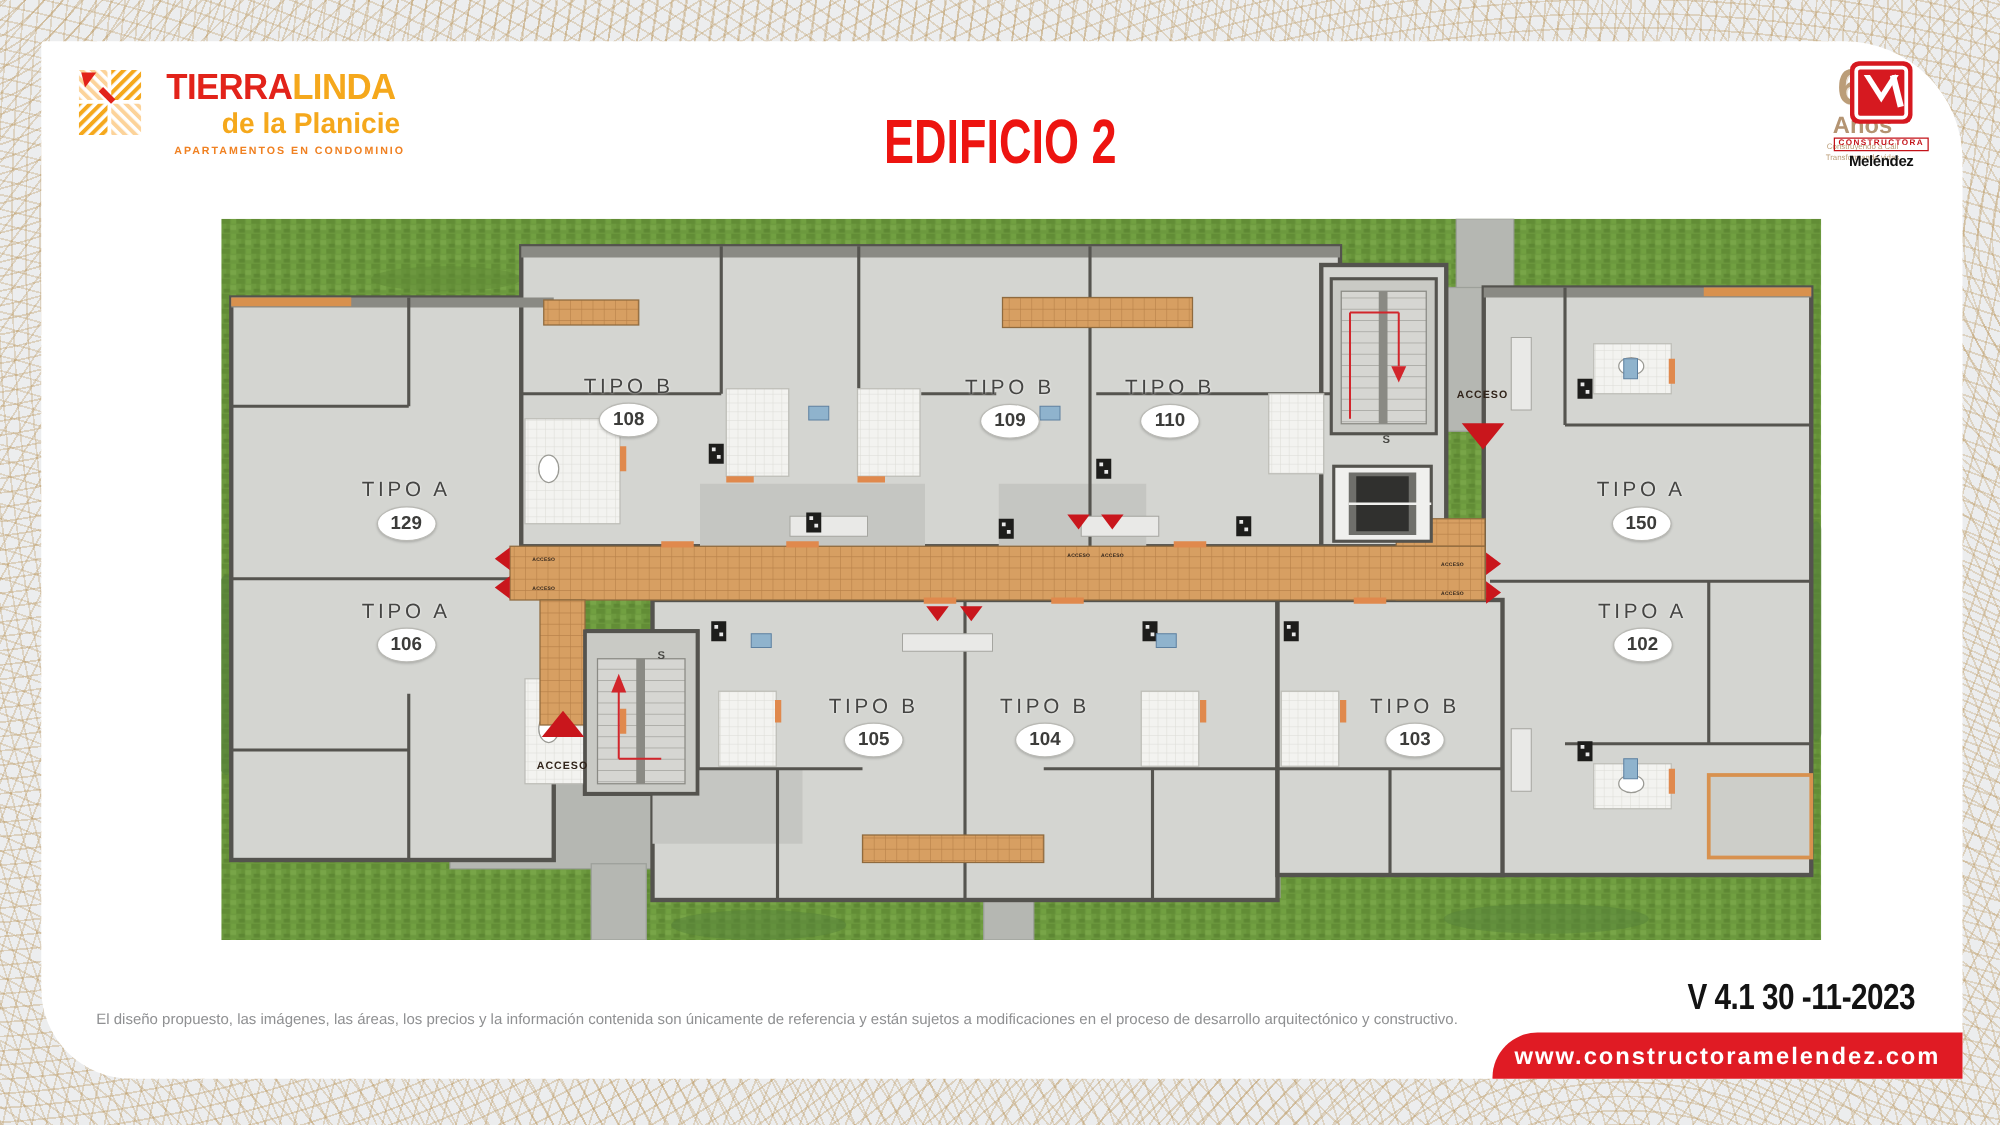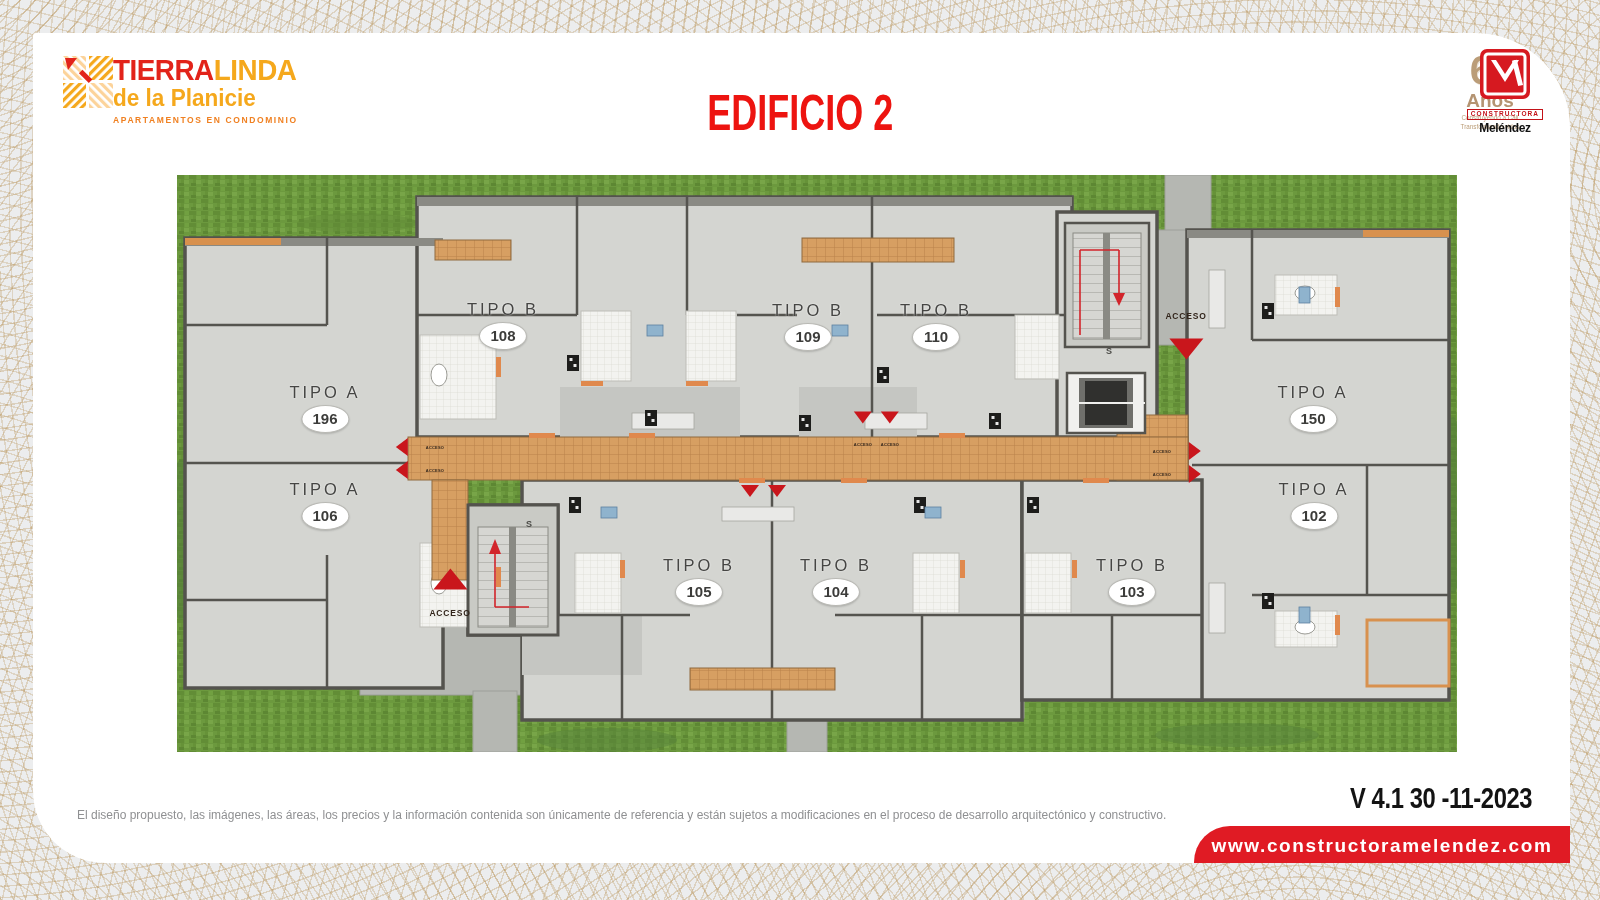--- a/index.html
+++ b/index.html
@@ -7,21 +7,21 @@
   #page{position:relative;width:1600px;height:900px;overflow:hidden;
     background:
       repeating-radial-gradient(circle at -60px -80px, transparent 0 10px, rgba(187,152,96,.34) 10px 11.4px),
       repeating-radial-gradient(circle at 1730px 190px, transparent 0 10px, rgba(187,152,96,.30) 10px 11.4px),
       repeating-radial-gradient(circle at 1300px 1150px, transparent 0 10px, rgba(187,152,96,.32) 10px 11.4px),
       repeating-radial-gradient(circle at -260px 1300px, transparent 0 10px, rgba(187,152,96,.30) 10px 11.4px),
       #ecedee;}
   .card{position:absolute;left:33px;top:33px;width:1537px;height:830px;background:#ffffff;
     border-radius:3px 95px 0 72px;}
   
-  .brand{position:absolute;left:63px;top:56px;display:flex;gap:0;align-items:flex-start;}
+  .brand{position:absolute;left:63px;top:56px;display:flex;gap:20px;align-items:flex-start;text-align:right;}
   .brand-text{line-height:1;}
   .brand-line1{font-weight:bold;font-size:29px;letter-spacing:-0.5px;transform:scaleX(.96);transform-origin:left;}
   .brand-tierra{color:#e2231a;} .brand-linda{color:#f5a81c;}
   .brand-sub{color:#f5a81c;font-weight:bold;font-size:23px;margin-top:2px;transform:scaleX(.98);transform-origin:left;}
   .brand-tag{color:#f08122;font-weight:bold;font-size:8.5px;letter-spacing:1.6px;margin-top:6px;}
   .page-title{position:absolute;left:0;right:0;top:84px;text-align:center;}
   .page-title span{display:inline-block;color:#ed1410;font-weight:bold;font-size:50px;transform:scaleX(.72);letter-spacing:0px;}
   .logo60{position:absolute;left:1451px;top:50px;width:78px;text-align:center;color:#b49472;line-height:1;}
   .logo60 .n60{font-size:40px;font-weight:bold;letter-spacing:-2px;color:#bb9d78;text-shadow:0 0 1px #fff, 1px 1px 0 rgba(187,157,120,.35);}
   .logo60 .anos{font-size:19px;font-weight:bold;margin-top:1px;}
@@ -286,21 +286,21 @@
         <div class="unit" style="left: 631px; top: 151px;">
           <div class="tipo">TIPO B</div>
           <div class="badge">109</div>
         </div>
         <div class="unit" style="left: 759px; top: 151px;">
           <div class="tipo">TIPO B</div>
           <div class="badge">110</div>
         </div>
         <div class="unit" style="left: 148px; top: 233px;">
           <div class="tipo">TIPO A</div>
-          <div class="badge">196</div>
+          <div class="badge">129</div>
         </div>
         <div class="unit" style="left: 1136px; top: 233px;">
           <div class="tipo">TIPO A</div>
           <div class="badge">150</div>
         </div>
         <div class="unit" style="left: 148px; top: 330px;">
           <div class="tipo">TIPO A</div>
           <div class="badge">106</div>
         </div>
         <div class="unit" style="left: 1137px; top: 330px;">

